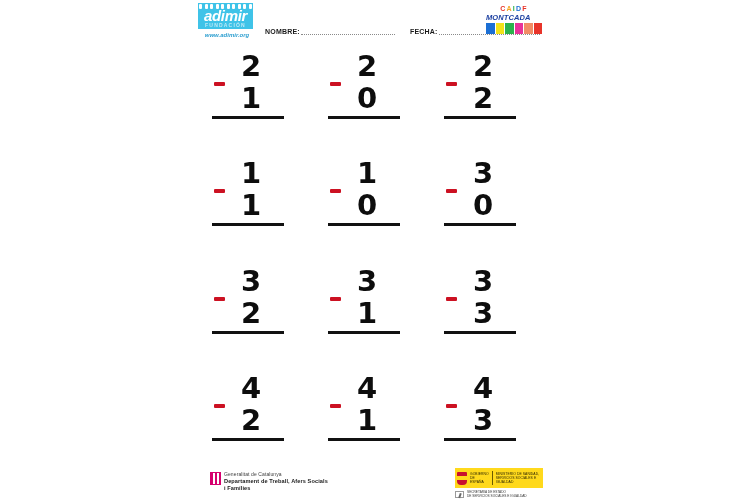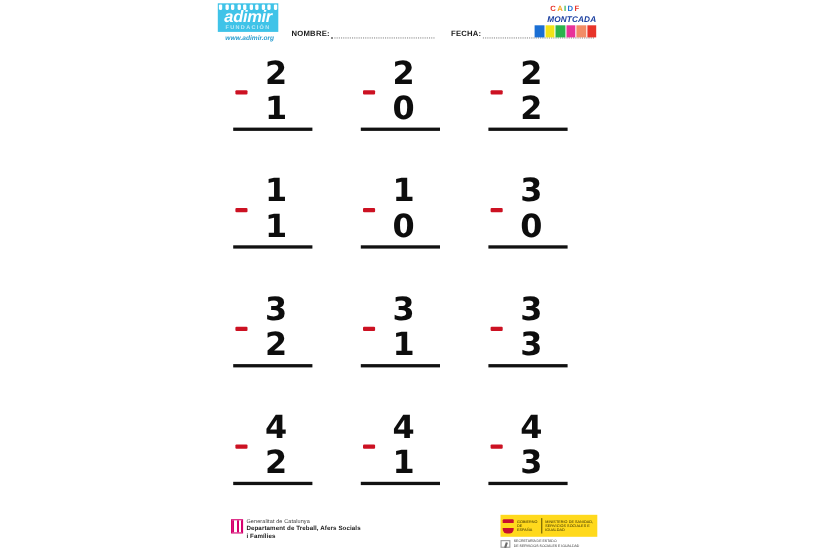--- a/index.html
+++ b/index.html
@@ -133,21 +133,21 @@
     letter-spacing: 1.2px;
     text-align: center;
     line-height: 9px;
   }
   .caidf-title span { display: inline; }
   .caidf-sub {
     font-size: 7.5px;
     font-weight: bold;
     font-style: italic;
     color: #1b3fa0;
-    text-align: right;
+    text-align: left;
     letter-spacing: 0.1px;
     line-height: 9px;
   }
   .caidf-swatches {
     margin-top: 1px;
     width: 56px;
     height: 11px;
     display: flex;
   }
   .caidf-swatches i {

